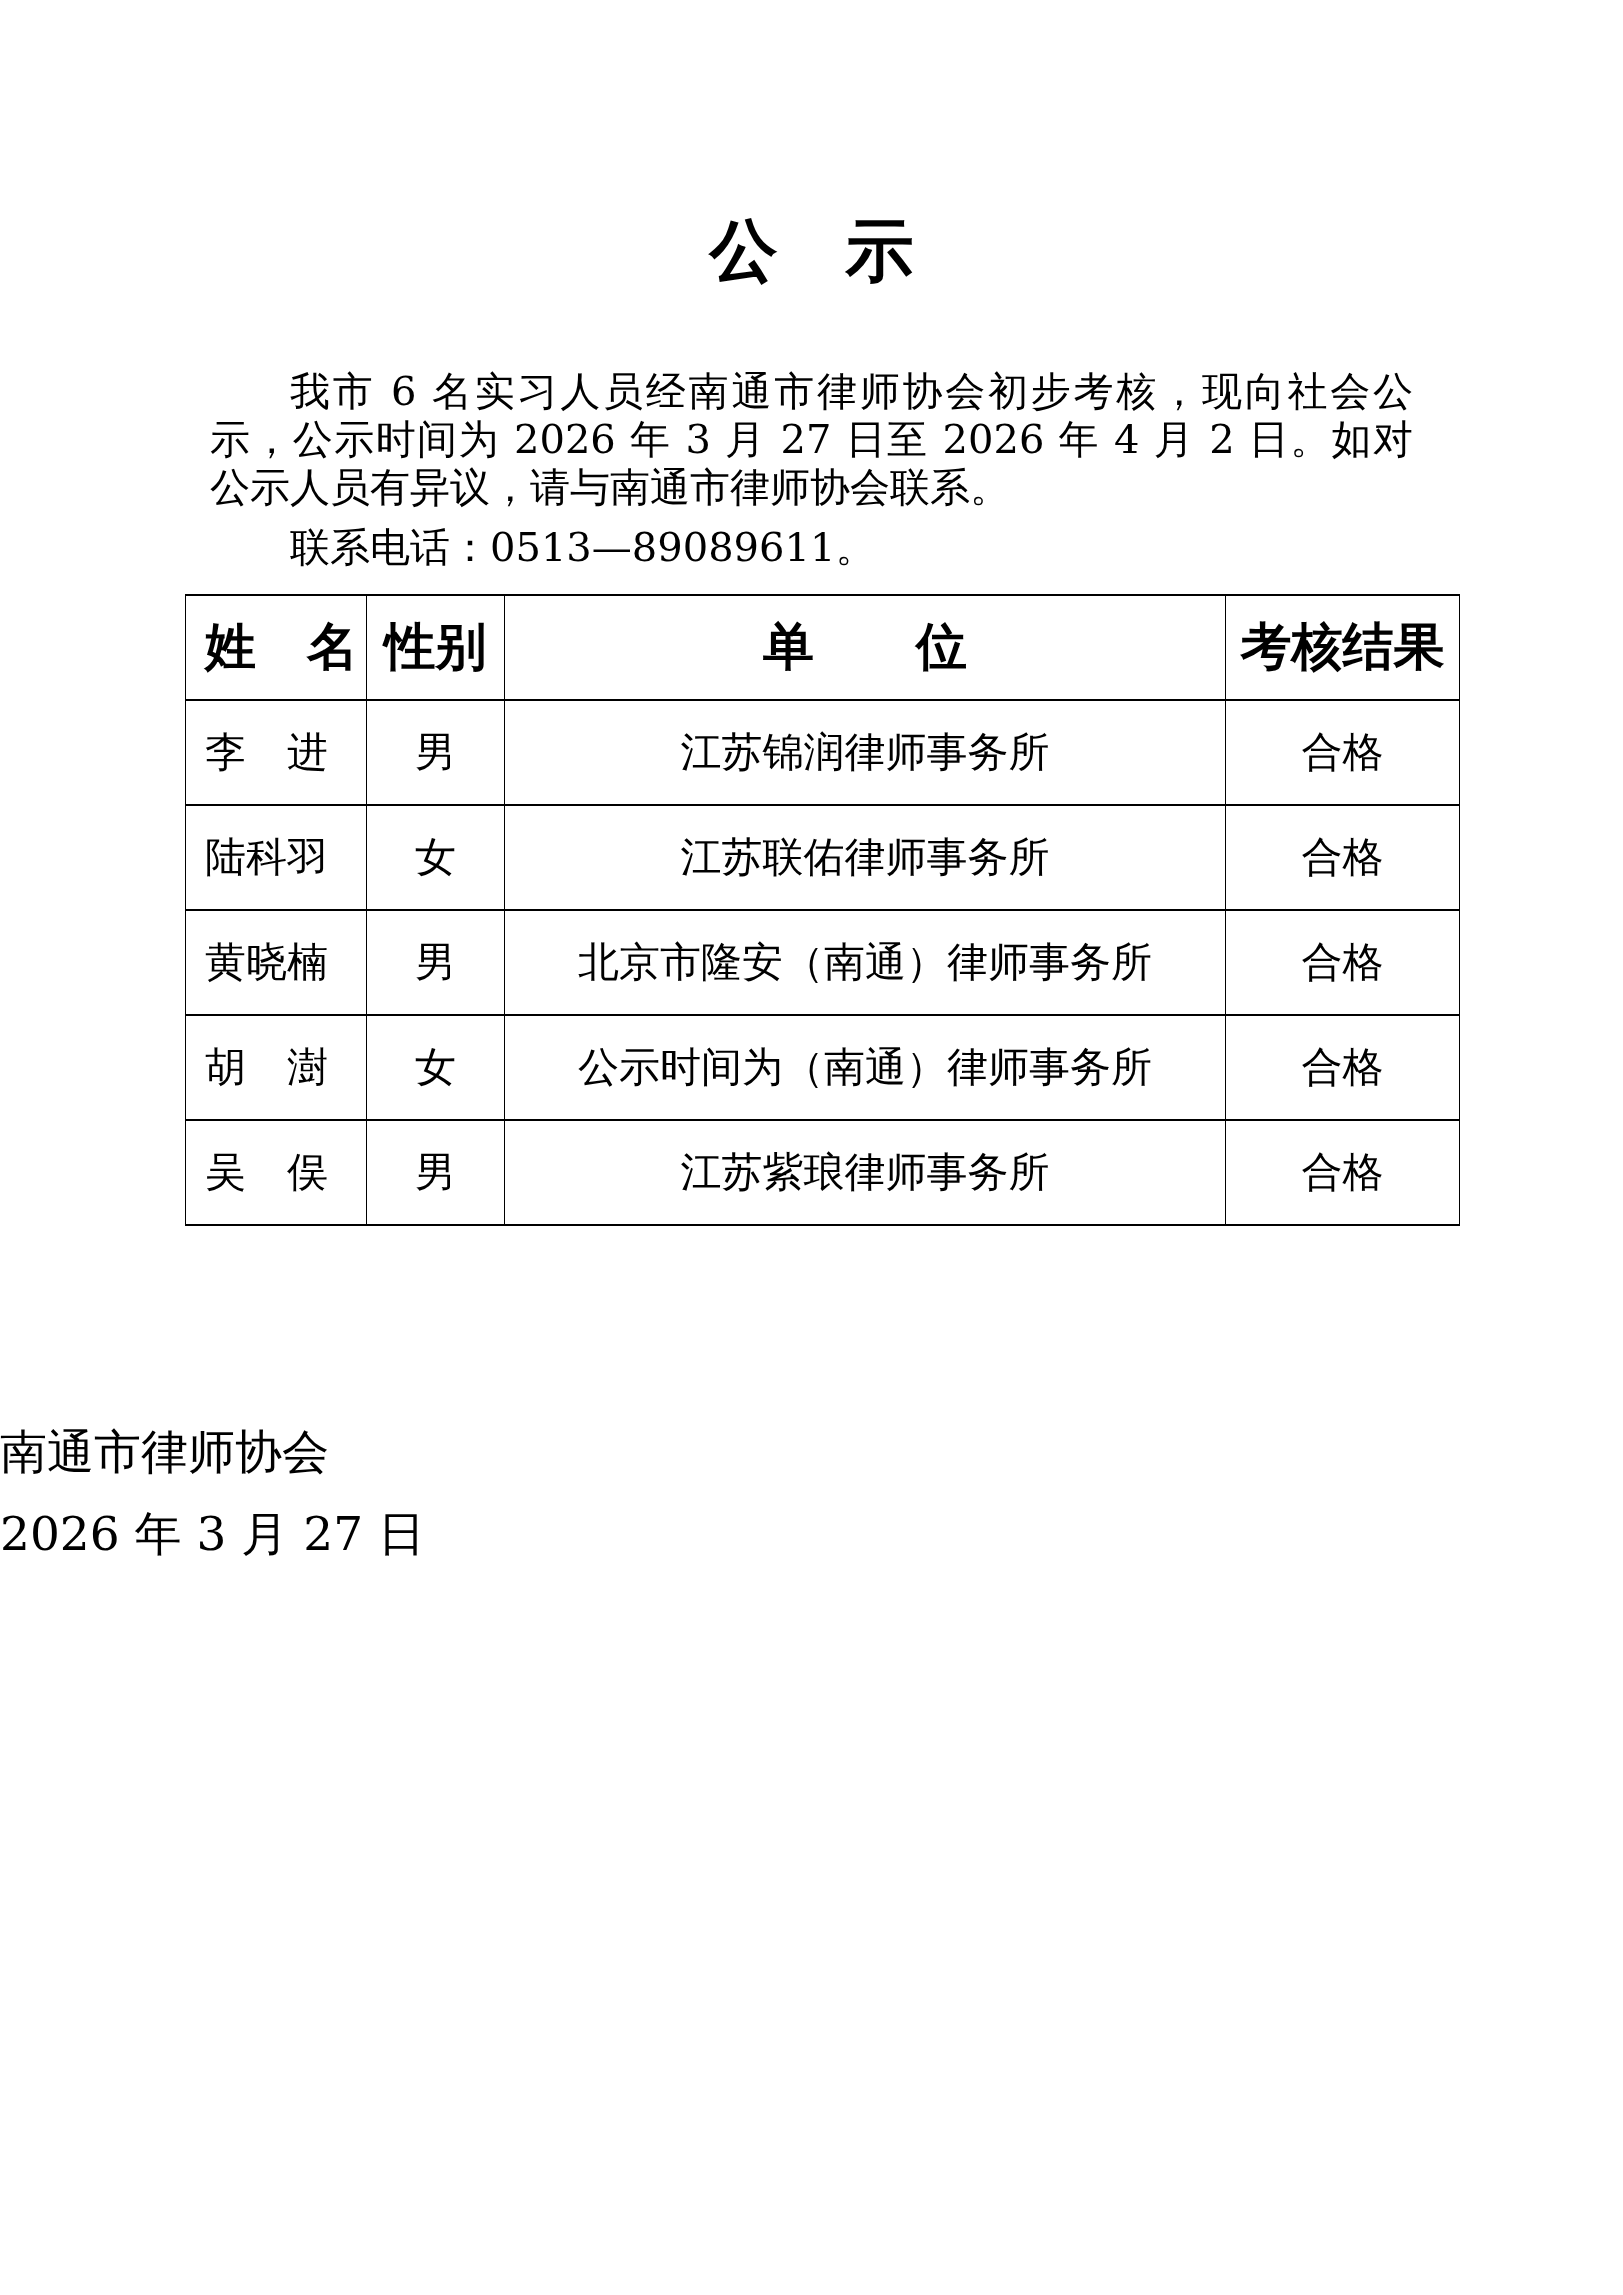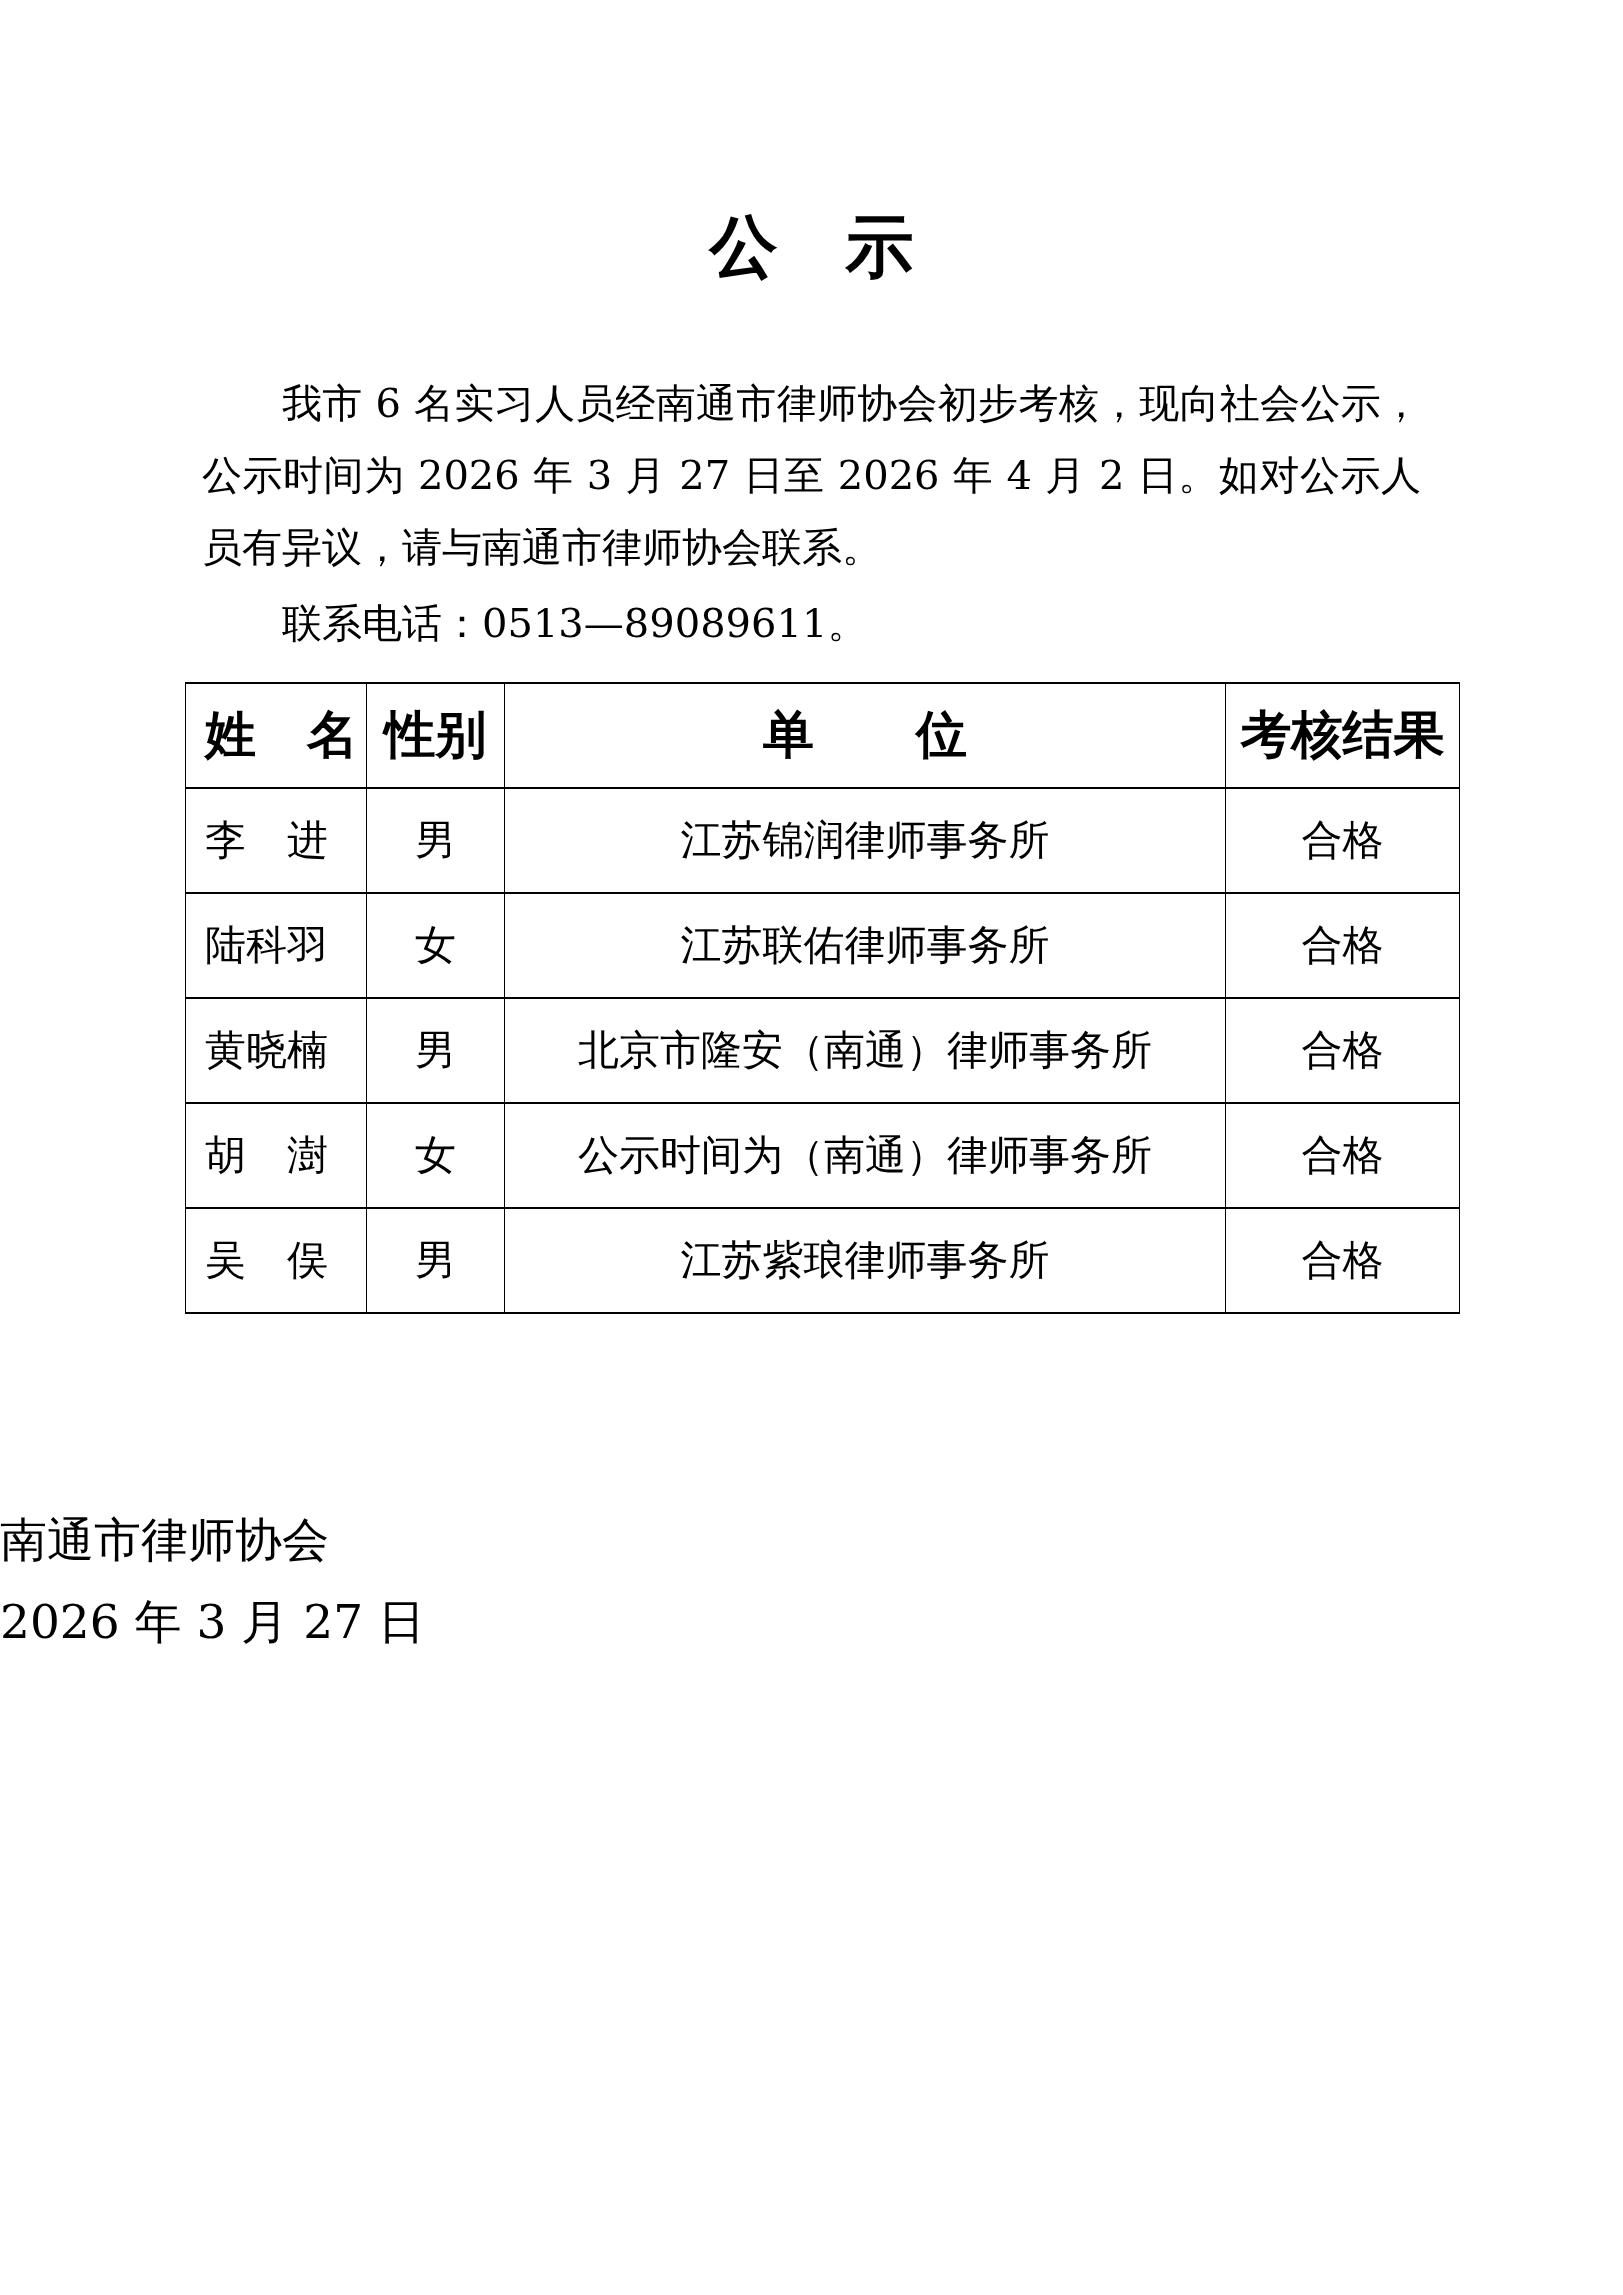--- a/index.html
+++ b/index.html
@@ -13,34 +13,34 @@
     height: 2295px;
     margin: 0 auto;
     background: #ffffff;
     color: #000000;
     font-family: "DejaVu Serif", serif;
     overflow: hidden;
   }
   .title {
     margin: 0;
     padding-top: 210px;
-    font-family: Liberation Mono, monospace;
+    font-family: Liberation Serif, serif;
     font-weight: 700;
     font-size: 68px;
     line-height: 83px;
     text-align: center;
     color: #000000;
   }
   .content {
     margin: 74px 198px 0 198px;
   }
   .para {
-    margin: 4px;
+    margin: 12px;
     font-size: 40px;
-    line-height: 72px;
+    line-height: 48px;
     text-align: justify;
     text-indent: 2em;
     word-break: break-all;
   }
   table.roster {
     border-collapse: collapse;
     table-layout: fixed;
     width: 1274px;
     margin: 23px 0 0 185px;
   }

